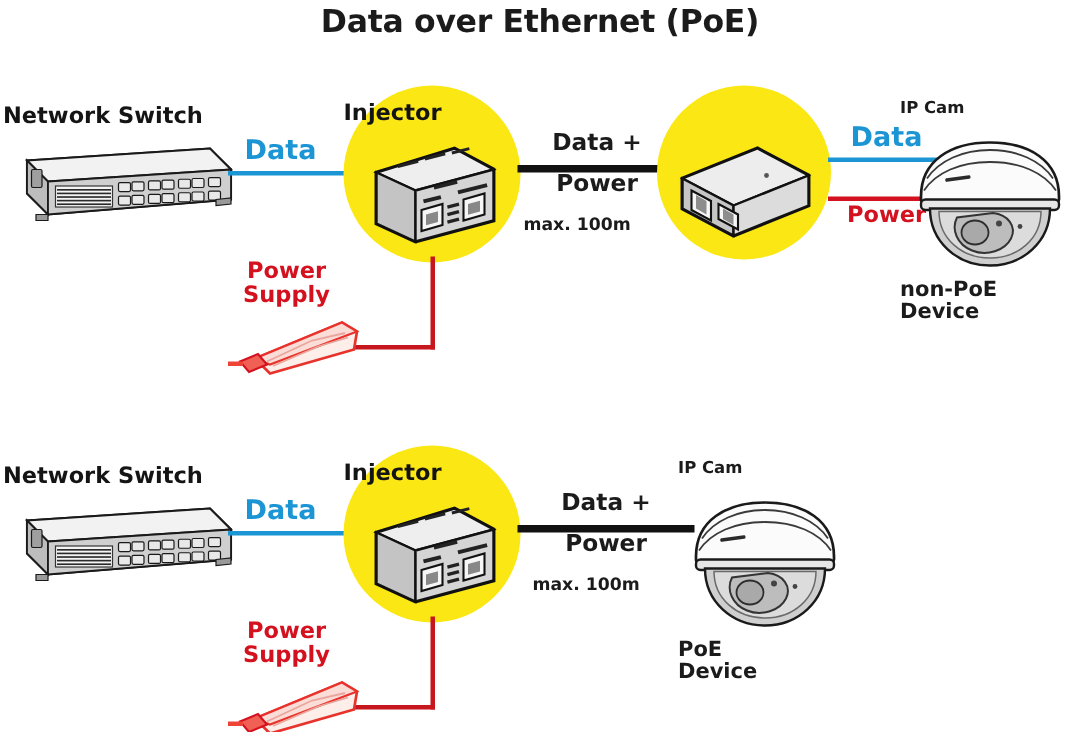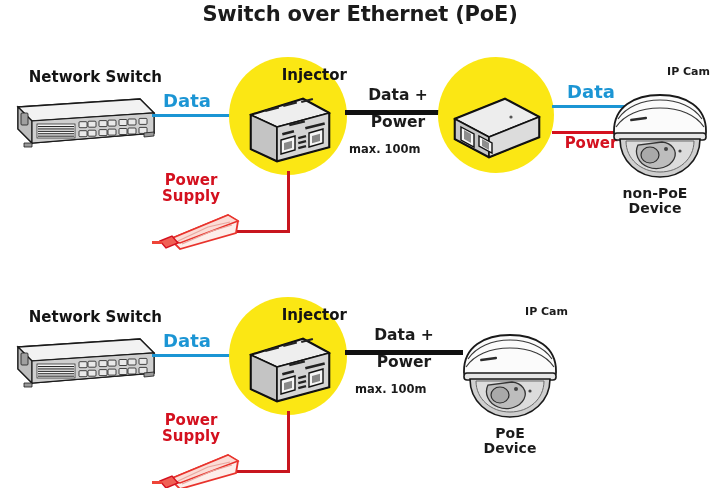--- a/index.html
+++ b/index.html
@@ -9,47 +9,47 @@
     overflow:hidden;position:relative;
   }
   #stage{position:relative;width:720px;height:488px;}
   .abs{position:absolute;}
 
   
   .title{
     left:0;top:2px;width:720px;text-align:center;
     font-size:21px;font-weight:bold;color:#1b1b1b;letter-spacing:-0.2px;
   }
-  .lbl{font-weight:bold;color:#1b1b1b;text-align:right;line-height:1.08;}
+  .lbl{font-weight:bold;color:#1b1b1b;text-align:left;line-height:1.08;}
   .lbl-dev{font-size:11px;}
   .lbl-node{font-size:15px;color:#141414;}
   .lbl-data{font-size:18px;font-weight:bold;color:#1b95d4;text-align:center;}
   .lbl-power{font-size:15px;font-weight:bold;color:#d4111f;text-align:center;line-height:1.05;}
   .lbl-dp{font-size:15.5px;font-weight:bold;color:#1b1b1b;text-align:center;line-height:1.05;}
   .lbl-max{font-size:11.5px;font-weight:bold;color:#1b1b1b;text-align:left;}
-  .lbl-sub{font-size:14px;font-weight:bold;color:#1b1b1b;text-align:center;line-height:1.1;}
+  .lbl-sub{font-size:14px;font-weight:bold;color:#1b1b1b;line-height:1.1;}
 
   
   .line-data{background:#1b95d4;height:3px;}
   .line-power{background:#d4111f;height:3px;}
   .line-dp{background:#111111;height:5px;}
   .wire-v{background:#c8161e;width:3px;}
   .wire-h{background:#c8161e;height:3px;}
 
   
   .circle{border-radius:50%;background:#fbe714;}
 
   svg{display:block;overflow:visible;}
 </style>
 </head>
 <body>
 
 <div id="stage">
 
-  <div class="abs title">Switch over Ethernet (PoE)</div>
+  <div class="abs title">Data over Ethernet (PoE)</div>
 
   <div class="abs" style="left:0;top:55px;width:720px;height:200px;">
 
     <div class="abs lbl lbl-node" style="left:2px;top:14px;width:160px;">Network Switch</div>
 
     <div class="abs" style="left:4px;top:38px;">
       <svg width="152" height="62" viewBox="0 0 152 62">
         <polygon points="14,14 136,6 150,20 150,40 28,50 14,36" fill="#d9d9d9" stroke="#1a1a1a" stroke-width="1.4"></polygon>
         <polygon points="14,14 136,6 150,20 28,28" fill="#f2f2f2" stroke="#1a1a1a" stroke-width="1.3"></polygon>
         <polygon points="14,14 28,28 28,50 14,36" fill="#bdbdbd" stroke="#1a1a1a" stroke-width="1.2"></polygon>

